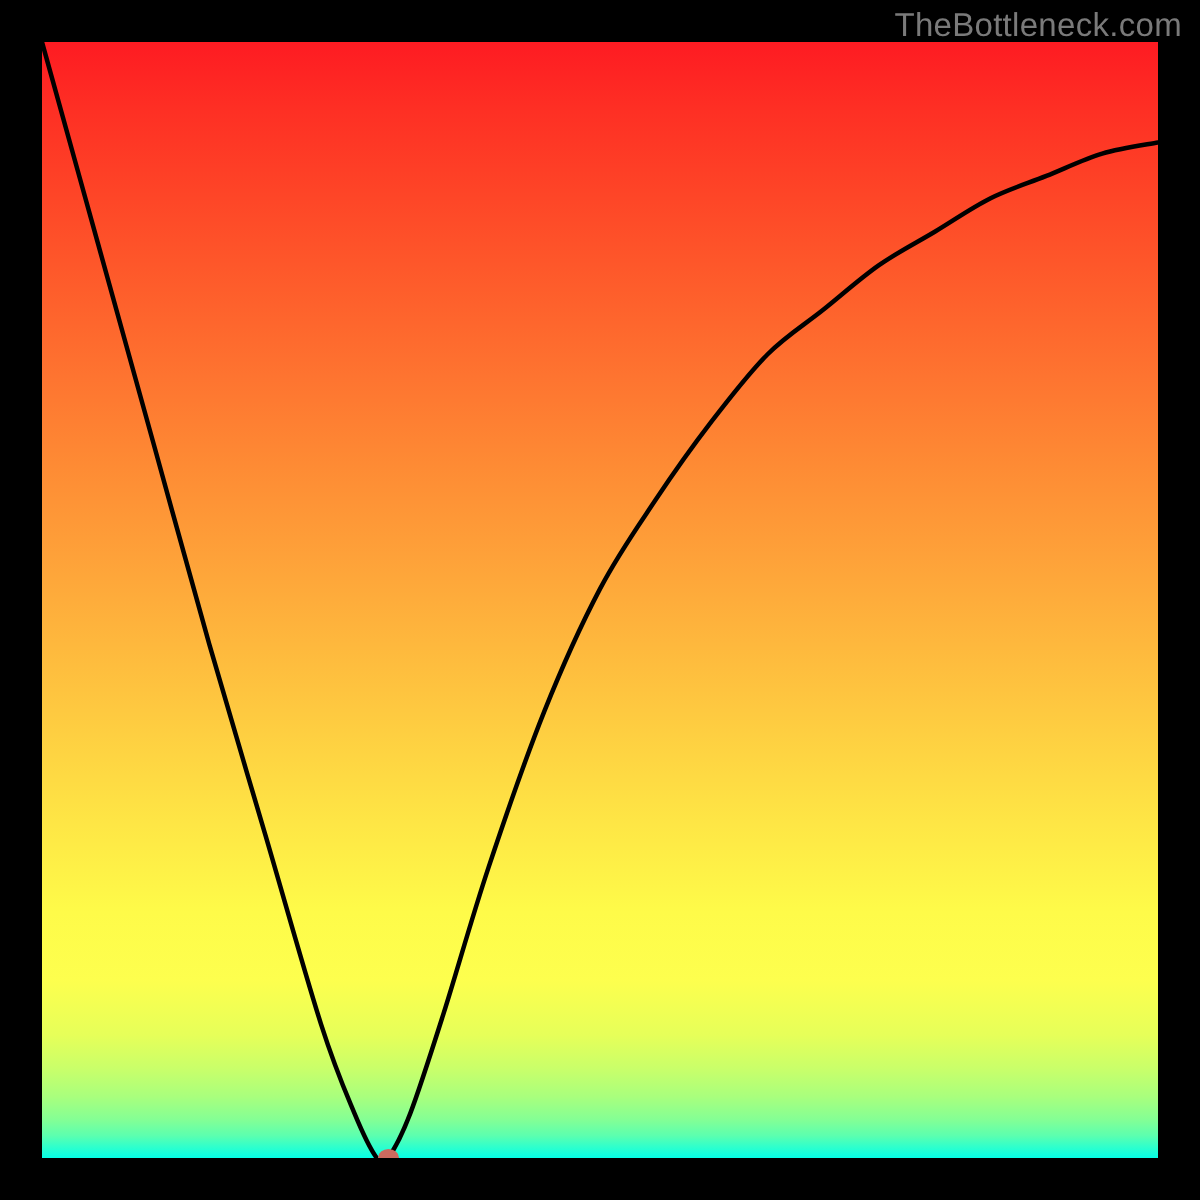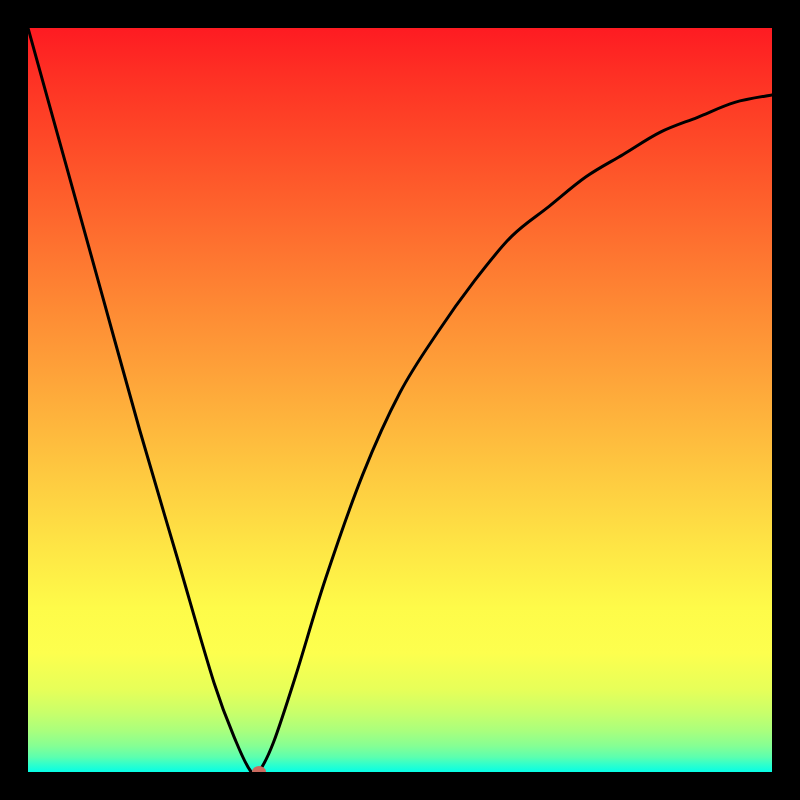--- a/index.html
+++ b/index.html
@@ -70,20 +70,21 @@
     background: #cc6a5f;
     transform: translate(-50%, -50%);
     z-index: 5;
   }
 </style>
 </head>
 <body>
 
 <div class="frame">
 
+  <div class="watermark">TheBottleneck.com</div>
 
   <div class="plot-area">
 
     <svg class="curve" viewBox="0 0 744 744" preserveAspectRatio="none">
       <path id="curve-path" fill="none" stroke="#000000" stroke-width="3" stroke-linejoin="round" stroke-linecap="round" d="M 0.00 0.00 C 6.20 22.32, 24.80 89.28, 37.20 133.92 C 49.60 178.56, 62.00 223.20, 74.40 267.84 C 86.80 312.48, 99.20 358.36, 111.60 401.76 C 124.00 445.16, 136.40 486.08, 148.80 528.24 C 161.20 570.40, 176.08 623.72, 186.00 654.72 C 195.92 685.72, 202.12 699.36, 208.32 714.24 C 214.52 729.12, 219.48 739.04, 223.20 744.00 C 226.92 748.96, 226.92 748.96, 230.64 744.00 C 234.36 739.04, 239.32 730.36, 245.52 714.24 C 251.72 698.12, 259.16 674.56, 267.84 647.28 C 276.52 620.00, 286.44 584.04, 297.60 550.56 C 308.76 517.08, 322.40 477.40, 334.80 446.40 C 347.20 415.40, 359.60 388.12, 372.00 364.56 C 384.40 341.00, 396.80 323.64, 409.20 305.04 C 421.60 286.44, 434.00 269.08, 446.40 252.96 C 458.80 236.84, 471.20 220.72, 483.60 208.32 C 496.00 195.92, 508.40 188.48, 520.80 178.56 C 533.20 168.64, 545.60 157.48, 558.00 148.80 C 570.40 140.12, 582.80 133.92, 595.20 126.48 C 607.60 119.04, 620.00 110.36, 632.40 104.16 C 644.80 97.96, 657.20 94.24, 669.60 89.28 C 682.00 84.32, 694.40 78.12, 706.80 74.40 C 719.20 70.68, 737.80 68.20, 744.00 66.96"></path>
     </svg>
 
     <div id="min-dot" class="minimum-dot" style="left: 230.64px; top: 744px; background: rgb(204, 106, 95);"></div>
 
   </div>

